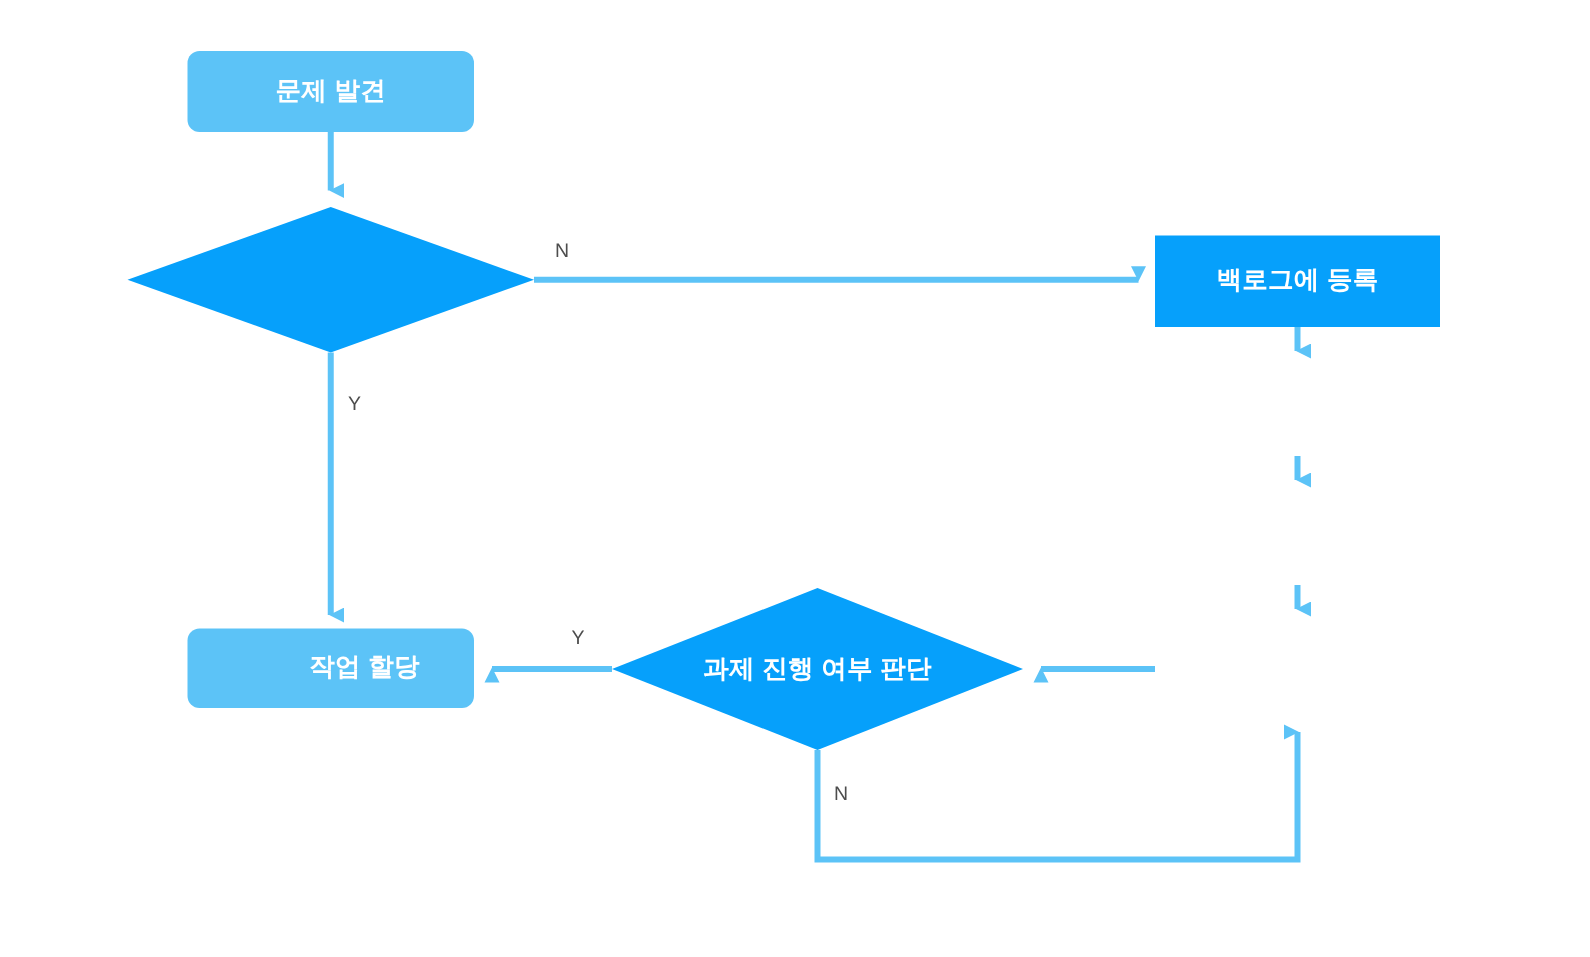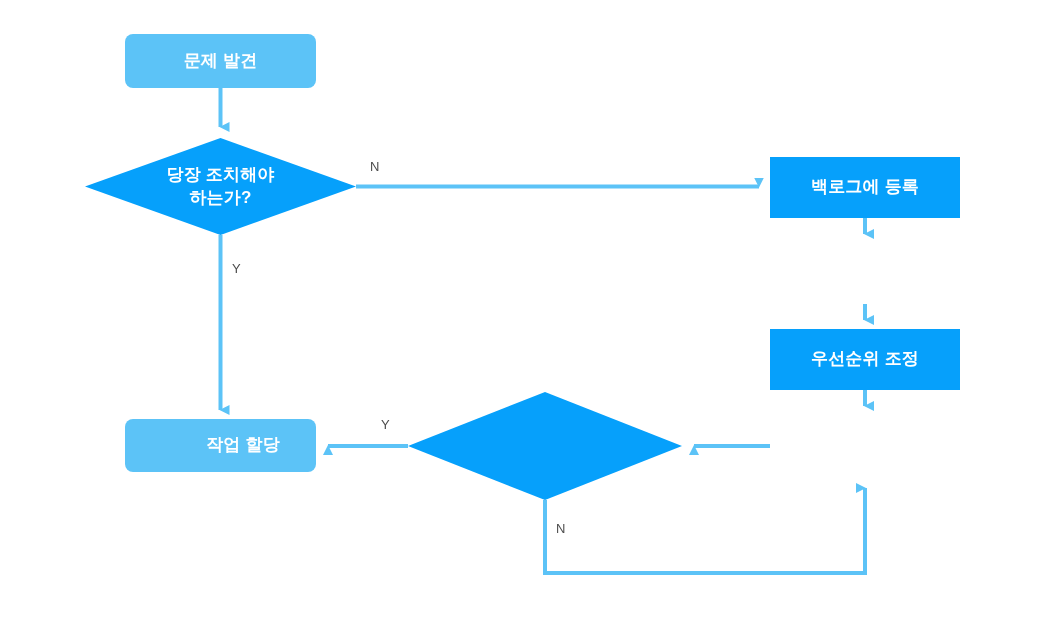--- a/index.html
+++ b/index.html
@@ -119,35 +119,31 @@
     <line x1="408" y1="446" x2="328" y2="446" stroke="#5cc3f7" stroke-width="4" marker-end="url(#arrow-left)"></line>
 
      스프린트 플래닝 (loop) --&gt;
     <path d="M545,500 L545,573 L865,573 L865,488" fill="none" stroke="#5cc3f7" stroke-width="4" marker-end="url(#arrow-up)"></path>
   </svg>
 
   <div class="node node-rounded" style="left:125px; top:34px; width:191px; height:54px; background:#5cc3f7;">
     <span>문제 발견</span>
   </div>
 
-  <div class="node node-diamond" style="left:85px; top:138px; width:271px; height:97px;">
-    <span class="diamond-label">당장 조치해야
-하는가?</span>
-  </div>
 
   <div class="node node-rect" style="left:770px; top:157px; width:190px; height:61px; background:#06a0fb;">
     <span>백로그에 등록</span>
   </div>
 
 
-  <div class="node node-rect" style="left:770px; top:329px; width:190px; height:61px; background:#06a0fb;">
-    <span>우선순위 조정</span>
-  </div>
 
 
+  <div class="node node-diamond" style="left:408px; top:392px; width:274px; height:108px;">
+    <span class="diamond-label">과제 진행 여부 판단</span>
+  </div>
 
   <div class="node node-rounded" style="left:125px; top:419px; width:191px; height:53px; background:#5cc3f7;padding-left:45px;">
     <span>작업 할당</span>
   </div>
 
   <span class="edge-label" style="left:370px; top:160px;">N</span>
   <span class="edge-label" style="left:232px; top:262px;">Y</span>
   <span class="edge-label" style="left:381px; top:418px;">Y</span>
   <span class="edge-label" style="left:556px; top:522px;">N</span>
 

